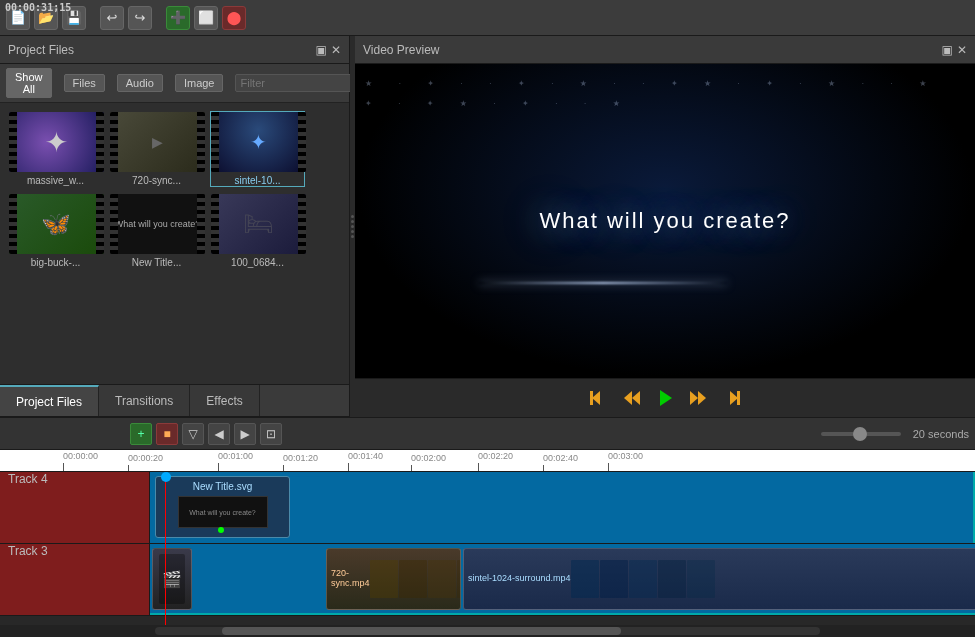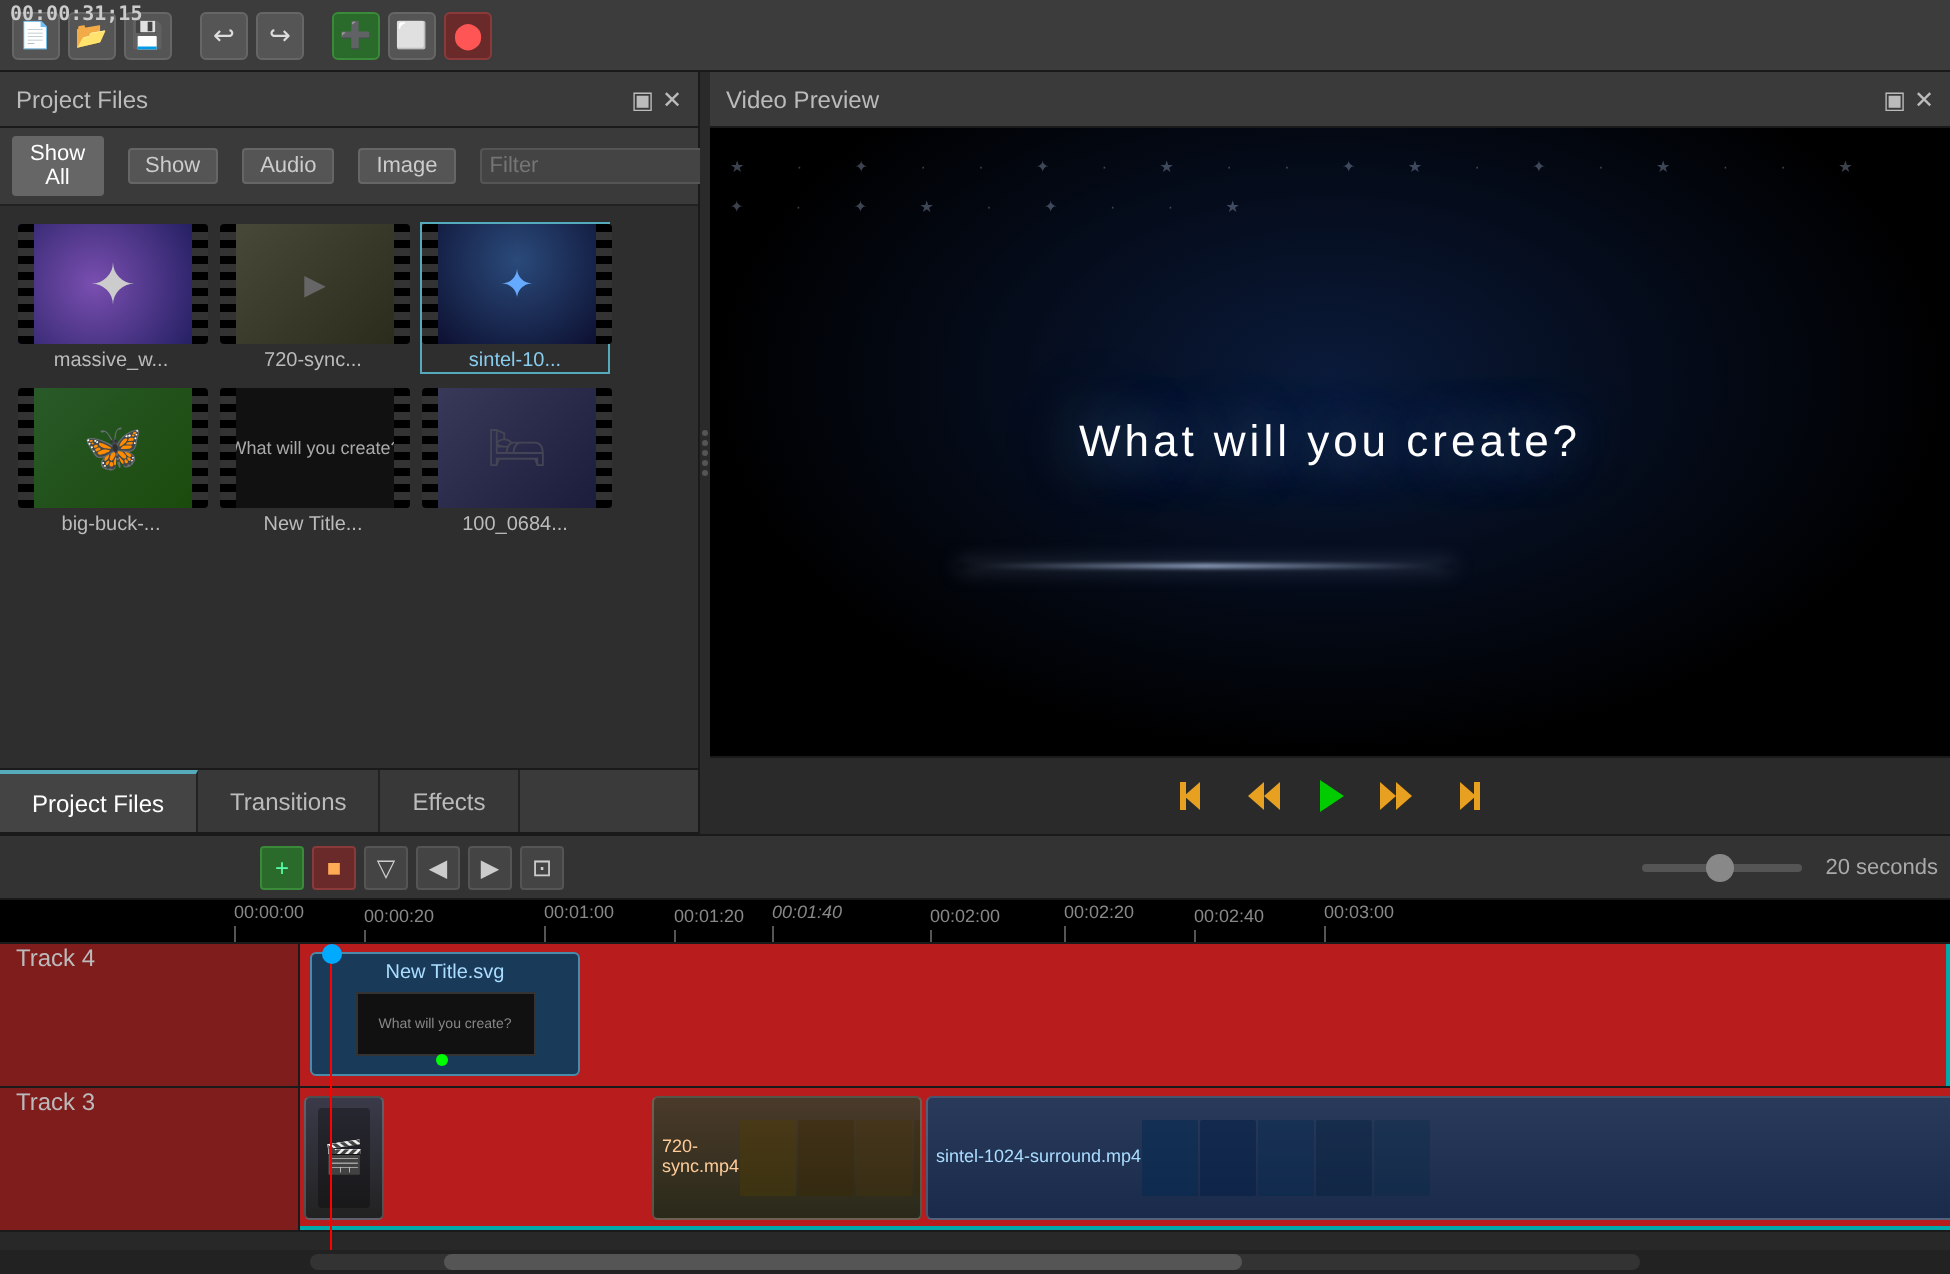--- a/index.html
+++ b/index.html
@@ -335,25 +335,25 @@
     }
     .tl-time-label {
       color: #aaa;
       font-size: 11px;
       margin-left: 8px;
     }
 
     
     #timeline-ruler {
       height: 22px;
-      background: #000000;
+      background: #ffffff;
       border-bottom: 1px solid #1a1a1a;
       display: flex;
       align-items: flex-end;
-      padding-left: 117px;
+      padding-left: 63px;
       position: relative;
       overflow: hidden;
       text-align: center;
     }
     .ruler-mark {
       display: flex;
       flex-direction: column;
       align-items: flex-start;
       position: absolute;
       bottom: 0;
@@ -408,21 +408,21 @@
       min-width: 150px;
       background: #7f1d1d;
       border-right: 1px solid #1a1a1a;
       display: flex;
       padding: 0 8px;
       font-size: 12px;
       color: #bbb;
     }
     .track-content {
       flex: 1;
-      background: #b91c1c;
+      background: #0369a1;
       position: relative;
       overflow: hidden;
     }
 
     
     .clip {
       position: absolute;
       top: 4px;
       height: 62px;
       border-radius: 3px;
@@ -533,21 +533,21 @@
     <div id="project-files-header">
       <span>Project Files</span>
       <div class="header-icons">
         <span class="header-icon">▣</span>
         <span class="header-icon">✕</span>
       </div>
     </div>
 
     <div id="filter-bar">
       <button class="filter-btn active">Show All</button>
-      <button class="filter-btn">Show</button>
+      <button class="filter-btn">Files</button>
       <button class="filter-btn">Audio</button>
       <button class="filter-btn">Image</button>
       <input class="filter-input" type="text" placeholder="Filter" style="">
       <span class="filter-clear">🧹</span>
     </div>
 
     <div id="media-grid">
 
       <div class="media-item">
         <div class="media-thumb">
@@ -705,21 +705,21 @@
         <div class="ruler-tick" style="height:6px;"></div>
       </div>
       <div class="ruler-mark" style="left:155px;">
         <span class="ruler-label">00:01:00</span>
         <div class="ruler-tick" style="height:8px;"></div>
       </div>
       <div class="ruler-mark" style="left:220px;">
         <span class="ruler-label">00:01:20</span>
         <div class="ruler-tick" style="height:6px;"></div>
       </div>
-      <div class="ruler-mark" style="left:269px;font-style:italic;">
+      <div class="ruler-mark" style="left:285px;">
         <span class="ruler-label">00:01:40</span>
         <div class="ruler-tick" style="height:8px;"></div>
       </div>
       <div class="ruler-mark" style="left:348px;">
         <span class="ruler-label">00:02:00</span>
         <div class="ruler-tick" style="height:6px;"></div>
       </div>
       <div class="ruler-mark" style="left:415px;">
         <span class="ruler-label">00:02:20</span>
         <div class="ruler-tick" style="height:8px;"></div>

